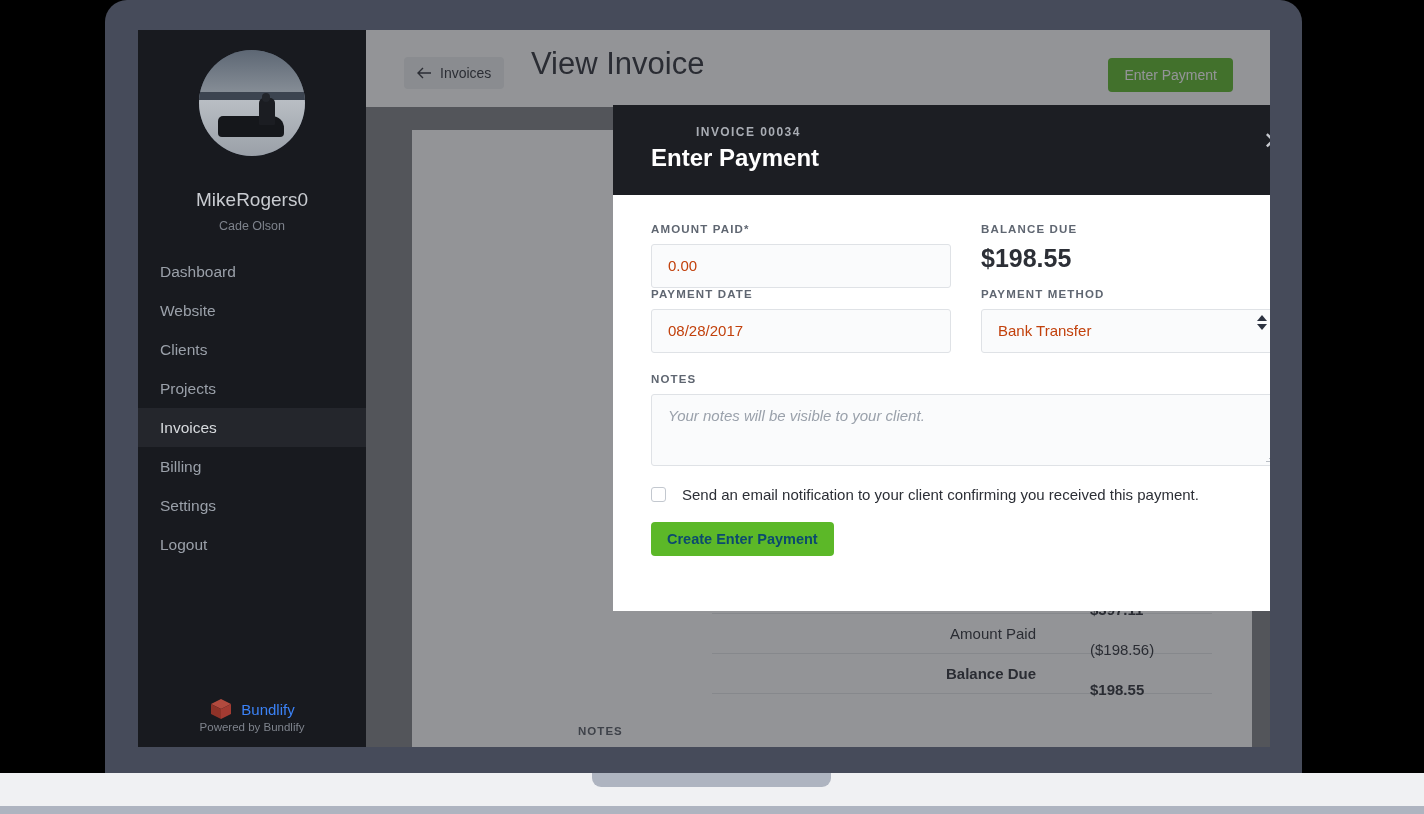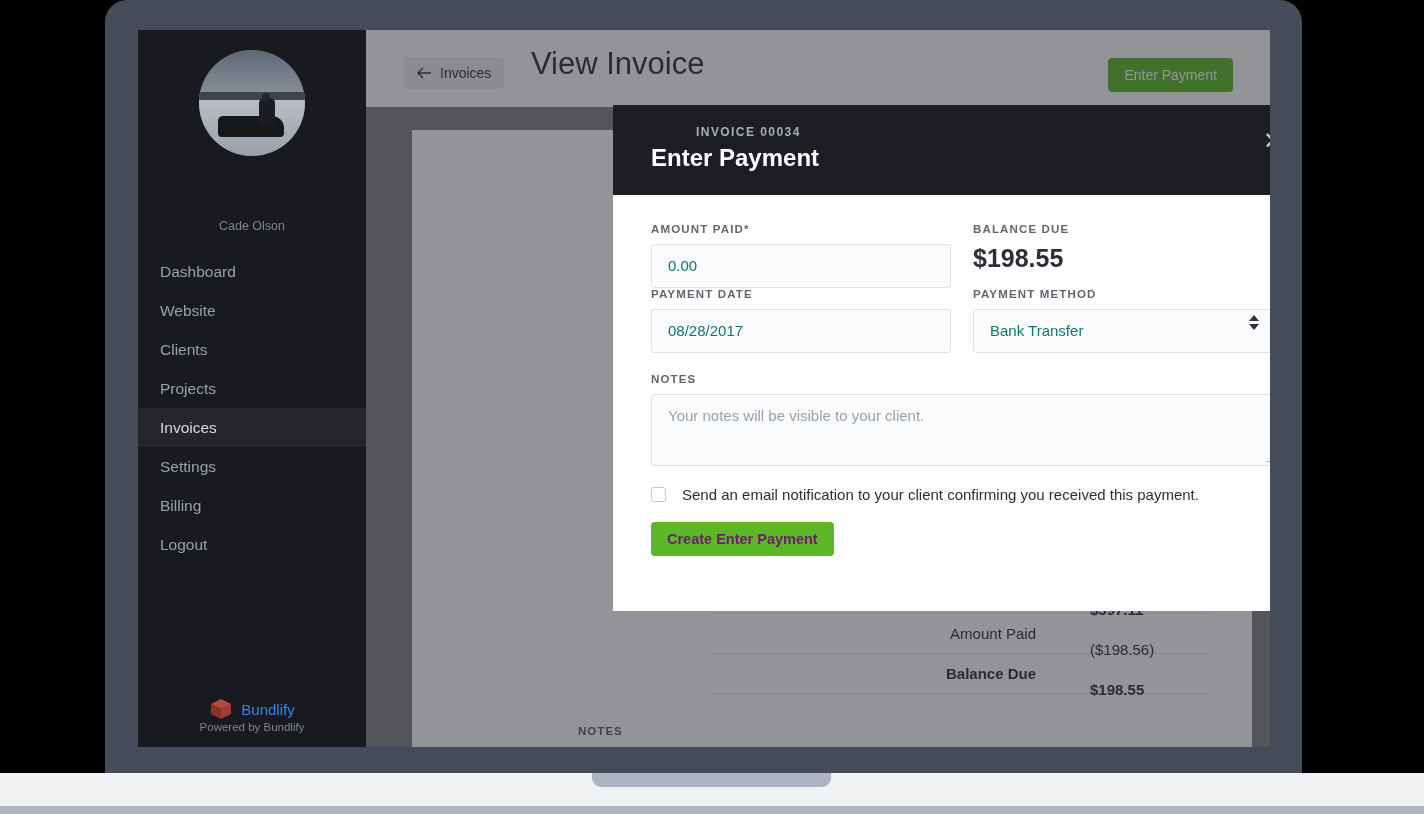--- a/index.html
+++ b/index.html
@@ -96,69 +96,70 @@
                    font-size:12px; letter-spacing:.12em; font-weight:bold;padding-left:45px; }
   #modal-title { position:absolute; left:38px; top:39px; color:#fff;
                  font-size:24px; font-weight:bold; }
   #modal-close { position:absolute; right:30px; top:22px; width:28px; height:28px;
                  color:#c5c8cd; font-size:24px; line-height:28px; text-align:center; }
 
   #modal-body { position:absolute; left:0; top:90px; width:704px; padding:28px 38px 0; }
   .fl { color:#5f6671; font-size:11.5px; letter-spacing:.1em; font-weight:bold; }
   .finput { width:300px; height:44px; background:#fafbfc; border:1px solid #dfe2e6;
             border-radius:3px; margin-top:9px; padding:0 16px; font-size:15px;
-            color:#0f766e; line-height:42px; }
-  .frow { display:flex; gap:22px; }
+            color:#c2410c; line-height:42px; }
+  .frow { display:flex; gap:30px; }
   .fcol { width:300px; }
   #balance-value { font-size:25px; color:#2c2f36; font-weight:bold; margin-top:9px; }
   #method-select { position:relative; }
   #method-arrows { position:absolute; right:14px; top:23px; width:10px; height:22px;
                    display:flex; flex-direction:column; justify-content:center; gap:3px; }
   .arr { width:0; height:0; border-left:5px solid transparent;
          border-right:5px solid transparent; }
   .arr.up { border-bottom:6px solid #2c3240; }
   .arr.dn { border-top:6px solid #2c3240; }
   #notes-area { width:628px; height:72px; background:#fafbfc; border:1px solid #dfe2e6;
                 border-radius:3px; margin-top:9px; padding:12px 16px; font-size:15px;
-                color:#9aa1ab; position:relative; }
+                color:#9aa1ab; position:relative;font-style:italic; }
   #resize-grip { position:absolute; right:2px; bottom:2px; width:10px; height:10px; }
   #resize-grip i { position:absolute; right:0; background:#b8bdc4; height:1px; }
   #check-row { display:flex; align-items:center; gap:16px; margin-top:20px; }
   #notify-checkbox { width:15px; height:15px; border:1px solid #c3c8cf;
                      border-radius:3px; background:#fff; }
   #check-label { color:#2c2f36; font-size:15px; }
   #submit-btn { margin-top:19px; height:34px; padding:0 16px; background:#5cb828;
-                border-radius:4px; color:#701a75; font-size:14.5px; font-weight:bold;
+                border-radius:4px; color:#0c4a6e; font-size:14.5px; font-weight:bold;
                 display:inline-flex; align-items:center; }
 </style>
 </head>
 <body>
 
 <div id="laptop-frame">
   <div id="screen">
 
     <div id="sidebar">
       <div id="avatar">
         <div class="av-sky"></div>
         <div class="av-ridge"></div>
         <div class="av-snow"></div>
         <div class="av-sled"></div>
         <div class="av-rider"></div>
         <div class="av-head"></div>
       </div>
+      <div id="username">MikeRogers0</div>
       <div id="userrole">Cade Olson</div>
 
       <div id="nav">
         <div class="nav-item">Dashboard</div>
         <div class="nav-item">Website</div>
         <div class="nav-item">Clients</div>
         <div class="nav-item">Projects</div>
         <div class="nav-item active">Invoices</div>
+        <div class="nav-item">Billing</div>
         <div class="nav-item">Settings</div>
-        <div class="nav-item">Billing</div>
         <div class="nav-item">Logout</div>
       </div>
 
       <div id="brand">
         <div id="brand-row">
           <svg width="24" height="24" viewBox="0 0 24 24">
             <polygon points="12,2 22,7 12,12 2,7" fill="#b24a3e"></polygon>
             <polygon points="2,7 12,12 12,22 2,17" fill="#8e3228"></polygon>
             <polygon points="22,7 12,12 12,22 22,17" fill="#a33b32"></polygon>
           </svg>

